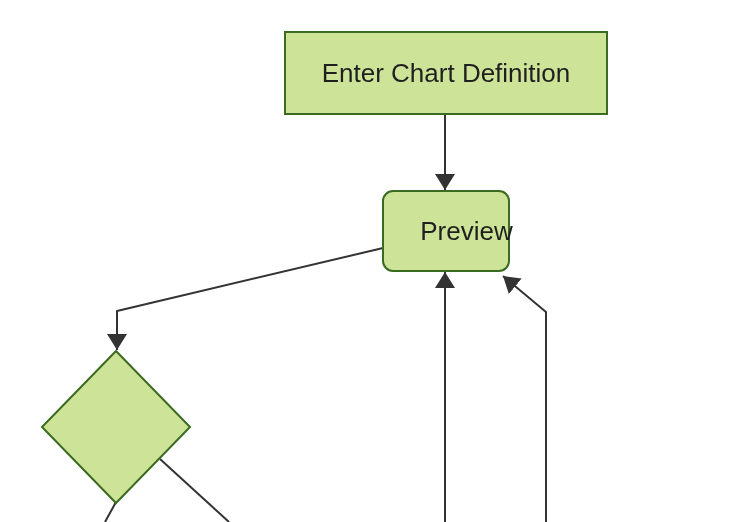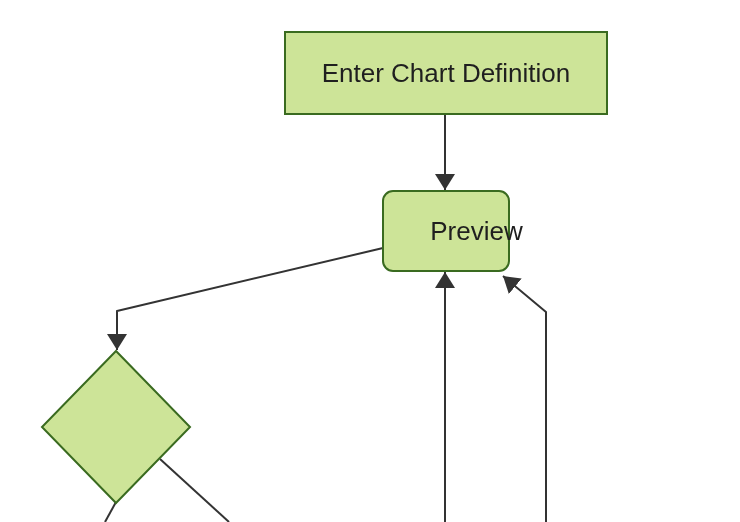--- a/index.html
+++ b/index.html
@@ -33,21 +33,21 @@
     display: flex;
     align-items: center;
     justify-content: center;
     text-align: center;
     font-size: 26px;
     color: var(--text, #1f1f1f);
     pointer-events: none;
     white-space: nowrap;
   }
   .label-enter   { left: 285px; top: 32px;  width: 322px; height: 82px; }
-  .label-preview { left: 380px; top: 191px; width: 145px; height: 80px; padding-left: 24px; }
+  .label-preview { left: 370px; top: 191px; width: 145px; height: 80px; padding-left: 24px; }
   .label-decide  { left: 42px;  top: 351px; width: 148px; height: 152px; }
 </style>
 </head>
 <body>
 
 <div class="stage">
   <svg width="740" height="522" viewBox="0 0 740 522">
     <defs>
       <marker id="arrow" markerUnits="strokeWidth" markerWidth="8" markerHeight="10" refX="8" refY="5" orient="auto">
         <path class="arrowhead" d="M0,0 L8,5 L0,10 z"></path>

